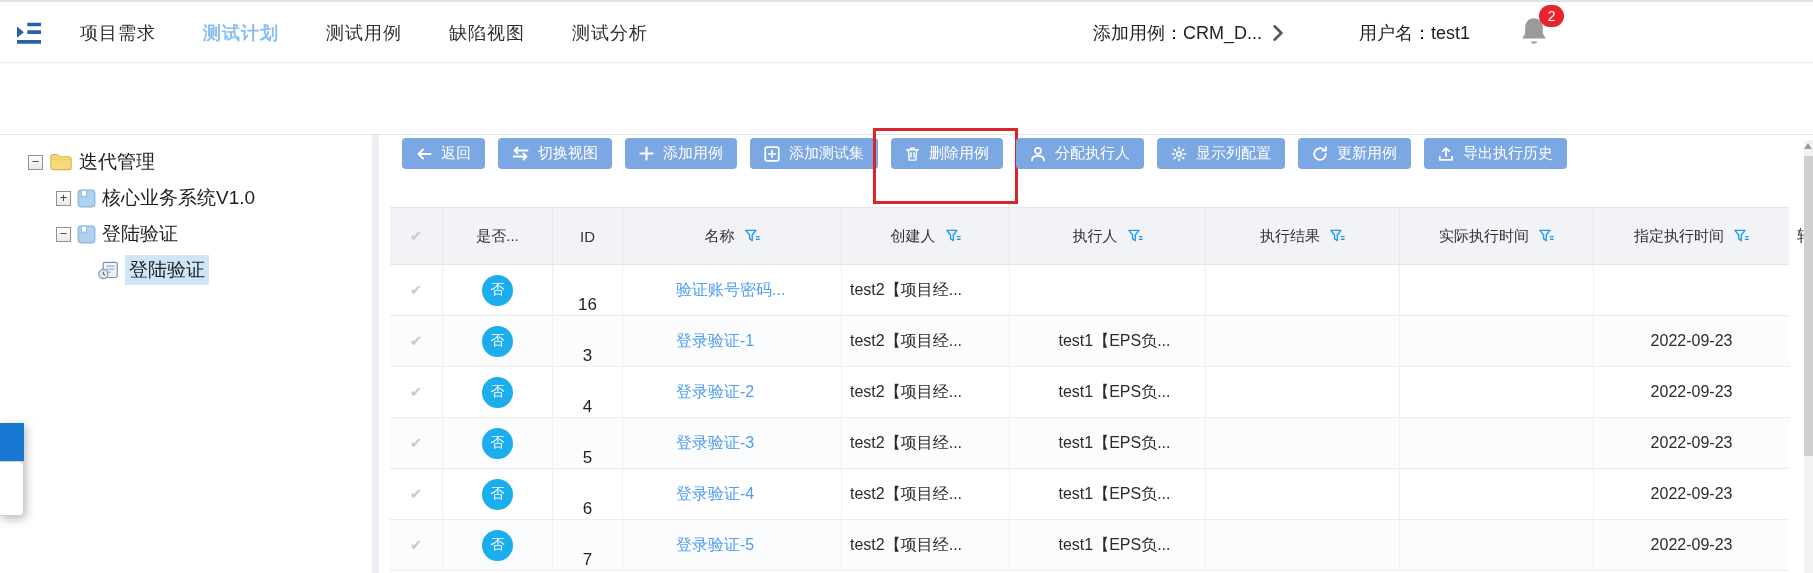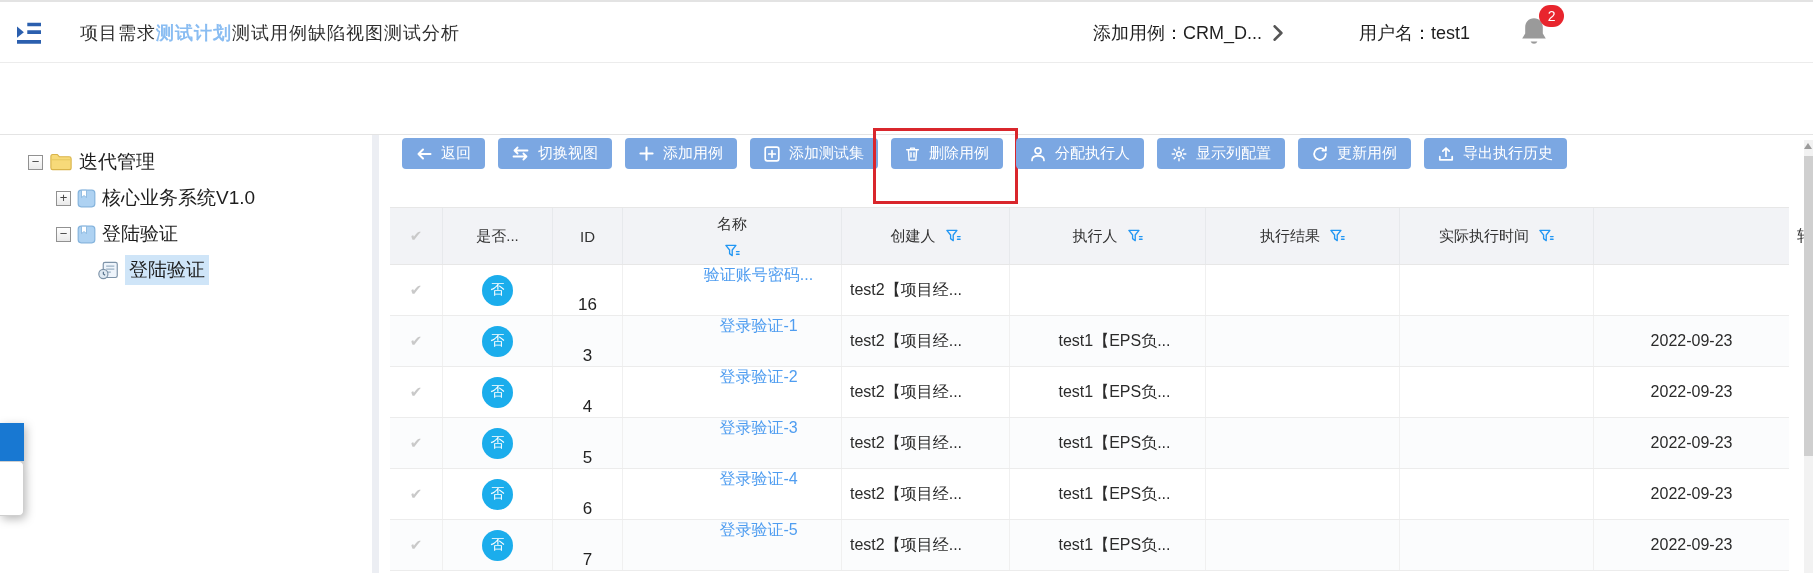--- a/index.html
+++ b/index.html
@@ -5,21 +5,21 @@
   * { margin:0; padding:0; box-sizing:border-box; }
   html,body { width:1813px; height:573px; background:#fff; overflow:hidden;
               font-family:"Liberation Sans","DejaVu Sans",sans-serif; color:#333; }
 
   
   #topline { position:absolute; left:0; top:0; width:1813px; height:2px; background:#e3e3e3; }
   #navbar { position:absolute; left:0; top:2px; width:1813px; height:61px; background:#fff;
             border-bottom:1px solid #ececec; }
   #menu-toggle { position:absolute; left:14px; top:17px; width:30px; height:28px; cursor:pointer;
                  color:#2b5fae; display:flex; align-items:center; justify-content:center; }
-  #nav-items { position:absolute; left:80px; top:0; height:61px; display:flex; align-items:center; }
+  #nav-items { position:absolute; left:80px; top:0; height:61px; display:flex; align-items:center; gap:47px; }
   .nav-item { font-size:18px; color:#2f2f2f; cursor:pointer; letter-spacing:1px; }
   .nav-item.active { color:#8abdf2; font-weight:bold; }
   #nav-right { position:absolute; left:1093px; top:0; height:61px; display:flex; align-items:center; }
   .nav-text { font-size:18px; color:#1f1f1f; }
   #project-chevron { margin-left:10px; display:inline-flex; cursor:pointer; }
   #username-wrap { margin-left:75px; }
   #bell-wrap { margin-left:48px; position:relative; width:34px; height:36px; cursor:pointer; }
   #notif-badge { position:absolute; right:-12px; top:-10px; min-width:25px; height:22px; border-radius:12px;
                  background:#e8252d; color:#fff; font-size:14px; display:flex; align-items:center;
                  justify-content:center; padding:0 4px; }
@@ -50,21 +50,21 @@
   
   #grid { position:absolute; left:390px; top:207px; width:1399px; }
   #thead { display:flex; height:58px; background:#f2f3f6; border-top:1px solid #e7e7e7;
            border-bottom:1px solid #e7e7e7; }
   .hc { display:flex; align-items:center; justify-content:center; gap:10px; font-size:15px; color:#333;
         border-right:1px solid #e7e9ec; height:100%; }
   .trow { display:flex; height:51px; border-bottom:1px solid #ececec; background:#fff; }
   .trow:nth-child(even) { background:#fbfcfd; }
   .tc { display:flex; align-items:center; justify-content:center; font-size:16px; color:#2b2b2b;
         border-right:1px solid #f0f0f0; height:100%; overflow:hidden; white-space:nowrap; }
-  .c0{width:53px;} .c1{width:110px;} .c2{width:70px;} .c3{width:219px;flex-direction:column;} .c4{width:168px;}
+  .c0{width:53px;} .c1{width:110px;} .c2{width:70px;} .c3{width:219px;} .c4{width:168px;}
   .c5{width:196px;} .c6{width:194px;} .c7{width:194px;} .c8{width:195px; border-right:none;}
   .tc.c3 { justify-content:flex-start; padding-left:14px; }
   .tc.c4 { justify-content:flex-start; padding-left:8px; }
   .tc.c5 { justify-content:center; padding-left:14px; }
   .tc.c2 { font-size:17px; color:#222;align-items:flex-end; }
   .check { color:#c9c9c9; font-size:15px; cursor:pointer; }
   .flag-badge { width:31px; height:31px; border-radius:50%; background:var(--badge-blue,#1badec);
                 color:#fff; font-size:14px; display:flex; align-items:center; justify-content:center; }
   .cell-link { color:var(--link-blue,#4f9df0); cursor:pointer; text-decoration:none;margin-left:39px; }
   #col-overflow { position:absolute; left:1797px; top:207px; height:58px; display:flex; align-items:center;
@@ -320,20 +320,29 @@
       </div>
       <div class="hc c7">
         <span>实际执行时间</span>
         <span style="display: inline-flex;">
           <svg width="15" height="14" viewBox="0 0 17 15">
             <path d="M1 1.2h11.4L8.2 6.4v6.4L5.2 10.5V6.4L1 1.2z" fill="none" stroke="#2196f3" stroke-width="1.5" stroke-linejoin="round"></path>
             <path d="M13 8.2h3M13 11.2h3" stroke="#2196f3" stroke-width="1.5" stroke-linecap="round"></path>
           </svg>
         </span>
       </div>
+      <div class="hc c8">
+        <span>指定执行时间</span>
+        <span style="display: inline-flex;">
+          <svg width="15" height="14" viewBox="0 0 17 15">
+            <path d="M1 1.2h11.4L8.2 6.4v6.4L5.2 10.5V6.4L1 1.2z" fill="none" stroke="#2196f3" stroke-width="1.5" stroke-linejoin="round"></path>
+            <path d="M13 8.2h3M13 11.2h3" stroke="#2196f3" stroke-width="1.5" stroke-linecap="round"></path>
+          </svg>
+        </span>
+      </div>
     </div>
   <div id="tbody">
       <div class="trow">
         <div class="tc c0">
           <span class="check">✔</span>
         </div>
         <div class="tc c1">
           <span class="flag-badge">否</span>
         </div>
         <div class="tc c2">

